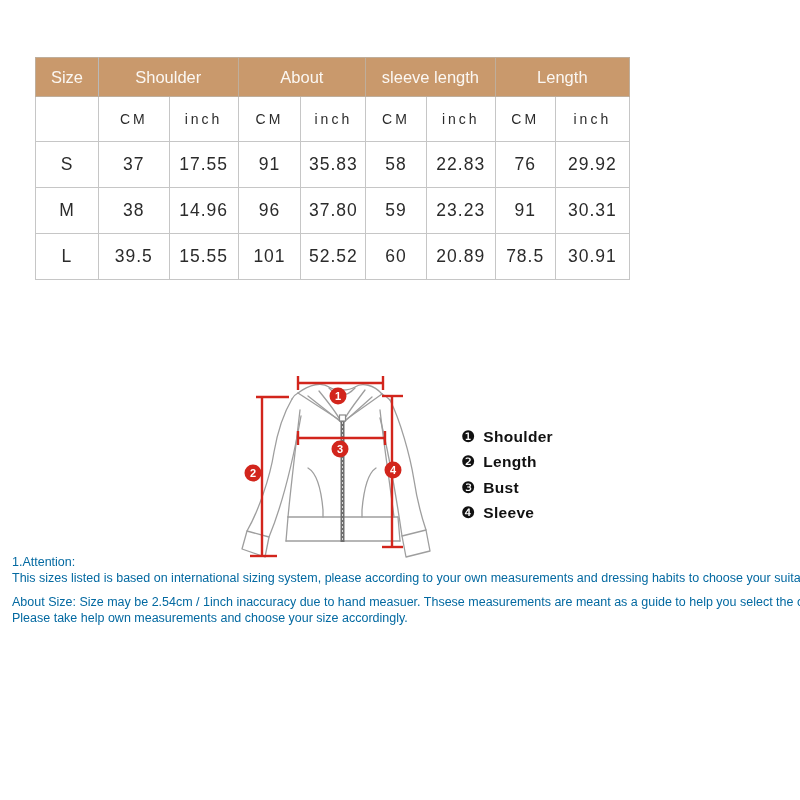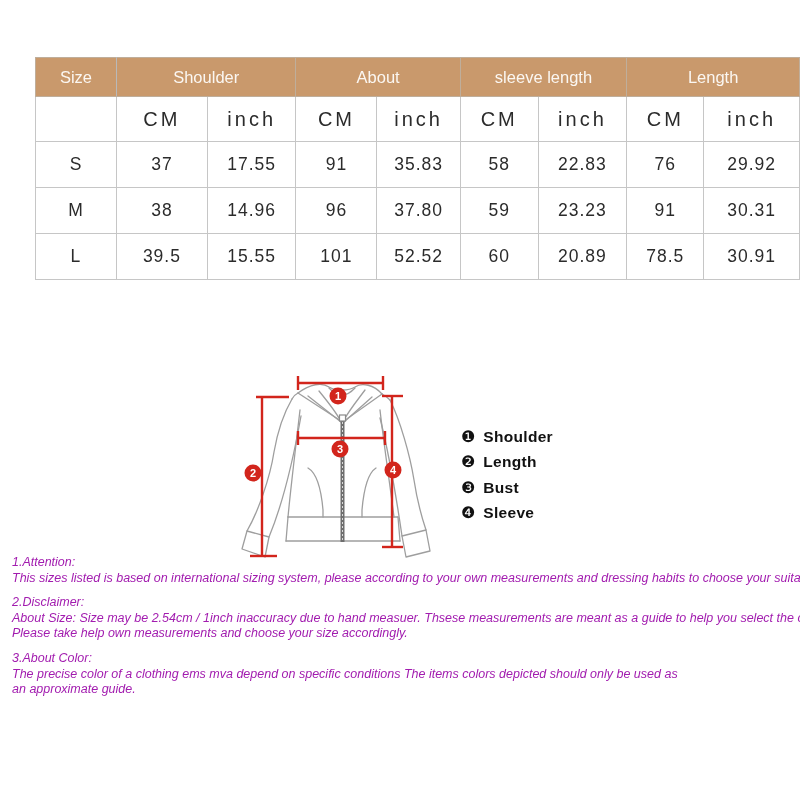--- a/index.html
+++ b/index.html
@@ -3,51 +3,51 @@
 <meta charset="utf-8">
 <style>
   html,body { margin:0; padding:0; background:#fff; }
   .page {
     position:relative; width:800px; height:800px; background:#ffffff;
     font-family:"Liberation Sans", sans-serif; overflow:hidden;
   }
 
   
   table.size-chart {
-    position:absolute; left:35px; top:57px; width:765px;
+    position:absolute; left:35px; top:57px; width:595px;
     border-collapse:collapse; table-layout:fixed; background:#ffffff;
   }
   .size-chart th, .size-chart td {
     border:1px solid #c6c6c6; text-align:center; vertical-align:middle;
     padding:0; color:#2b2b2b; font-weight:400;
   }
   tr.group-row th {
     background:#c9996c; color:#fbf7f2; font-size:16.5px; height:38px;
     border-color:#bfae9b;
   }
   tr.group-row th.size-head { border-right-color:#b9b9b9; }
-  tr.unit-row td { height:44px; font-size:20px; letter-spacing:3px; }
+  tr.unit-row td { height:44px; font-size:14px; letter-spacing:3px; }
   tbody th, tbody td { height:45px; font-size:17.5px; letter-spacing:1px; font-weight:400; }
 
   
   .diagram-svg { position:absolute; left:230px; top:360px; }
   .sketch { stroke:#9e9e9e; stroke-width:1.3; fill:none; stroke-linecap:round; stroke-linejoin:round; }
   .red { stroke:#d2251c; stroke-width:2.4; fill:none; stroke-linecap:butt; }
   .red-dot { fill:#d2251c; stroke:none; }
   .dot-num { fill:#ffffff; font-size:11px; font-weight:700; text-anchor:middle;
              font-family:"Liberation Sans", sans-serif; }
 
   
   .legend { position:absolute; left:461px; top:424px; }
   .legend-item { display:flex; align-items:center; height:25.5px; }
   .legend-num { font-size:16px; line-height:1; margin-right:8px; color:#111; }
   .legend-label { font-size:15.5px; font-weight:700; color:#111; letter-spacing:0.3px; }
 
   
-  .notes { position:absolute; left:12px; top:555px; width:781px; color:#a21caf;font-style:italic; }
+  .notes { position:absolute; left:12px; top:555px; width:781px; color:#0369a1; }
   .note-block { margin-bottom:9px; }
   .note-heading, .note-line { font-size:12.5px; line-height:15.6px; white-space:nowrap; }
 </style>
 </head>
 <body>
 
 <div class="page">
 
   <table class="size-chart">
     <colgroup>
@@ -212,24 +212,18 @@
       <span class="legend-label">Sleeve</span>
     </div>
   </div>
 
   <div class="notes">
     <div class="note-block">
       <div class="note-heading">1.Attention:</div>
       <div class="note-line">This sizes listed is based on international sizing system, please according to your own measurements and dressing habits to choose your suitable size.</div>
     </div>
     <div class="note-block">
-      <div class="note-heading">2.Disclaimer:</div>
       <div class="note-line">About Size: Size may be 2.54cm / 1inch inaccuracy due to hand measuer. Thsese measurements are meant as a guide to help you select the correct size.</div>
       <div class="note-line">Please take help own measurements and choose your size accordingly.</div>
     </div>
-    <div class="note-block">
-      <div class="note-heading">3.About Color:</div>
-      <div class="note-line">The precise color of a clothing ems mva depend on specific conditions The items colors depicted should only be used as</div>
-      <div class="note-line">an approximate guide.</div>
-    </div>
   </div>
 
 </div>
 
 </body></html>

